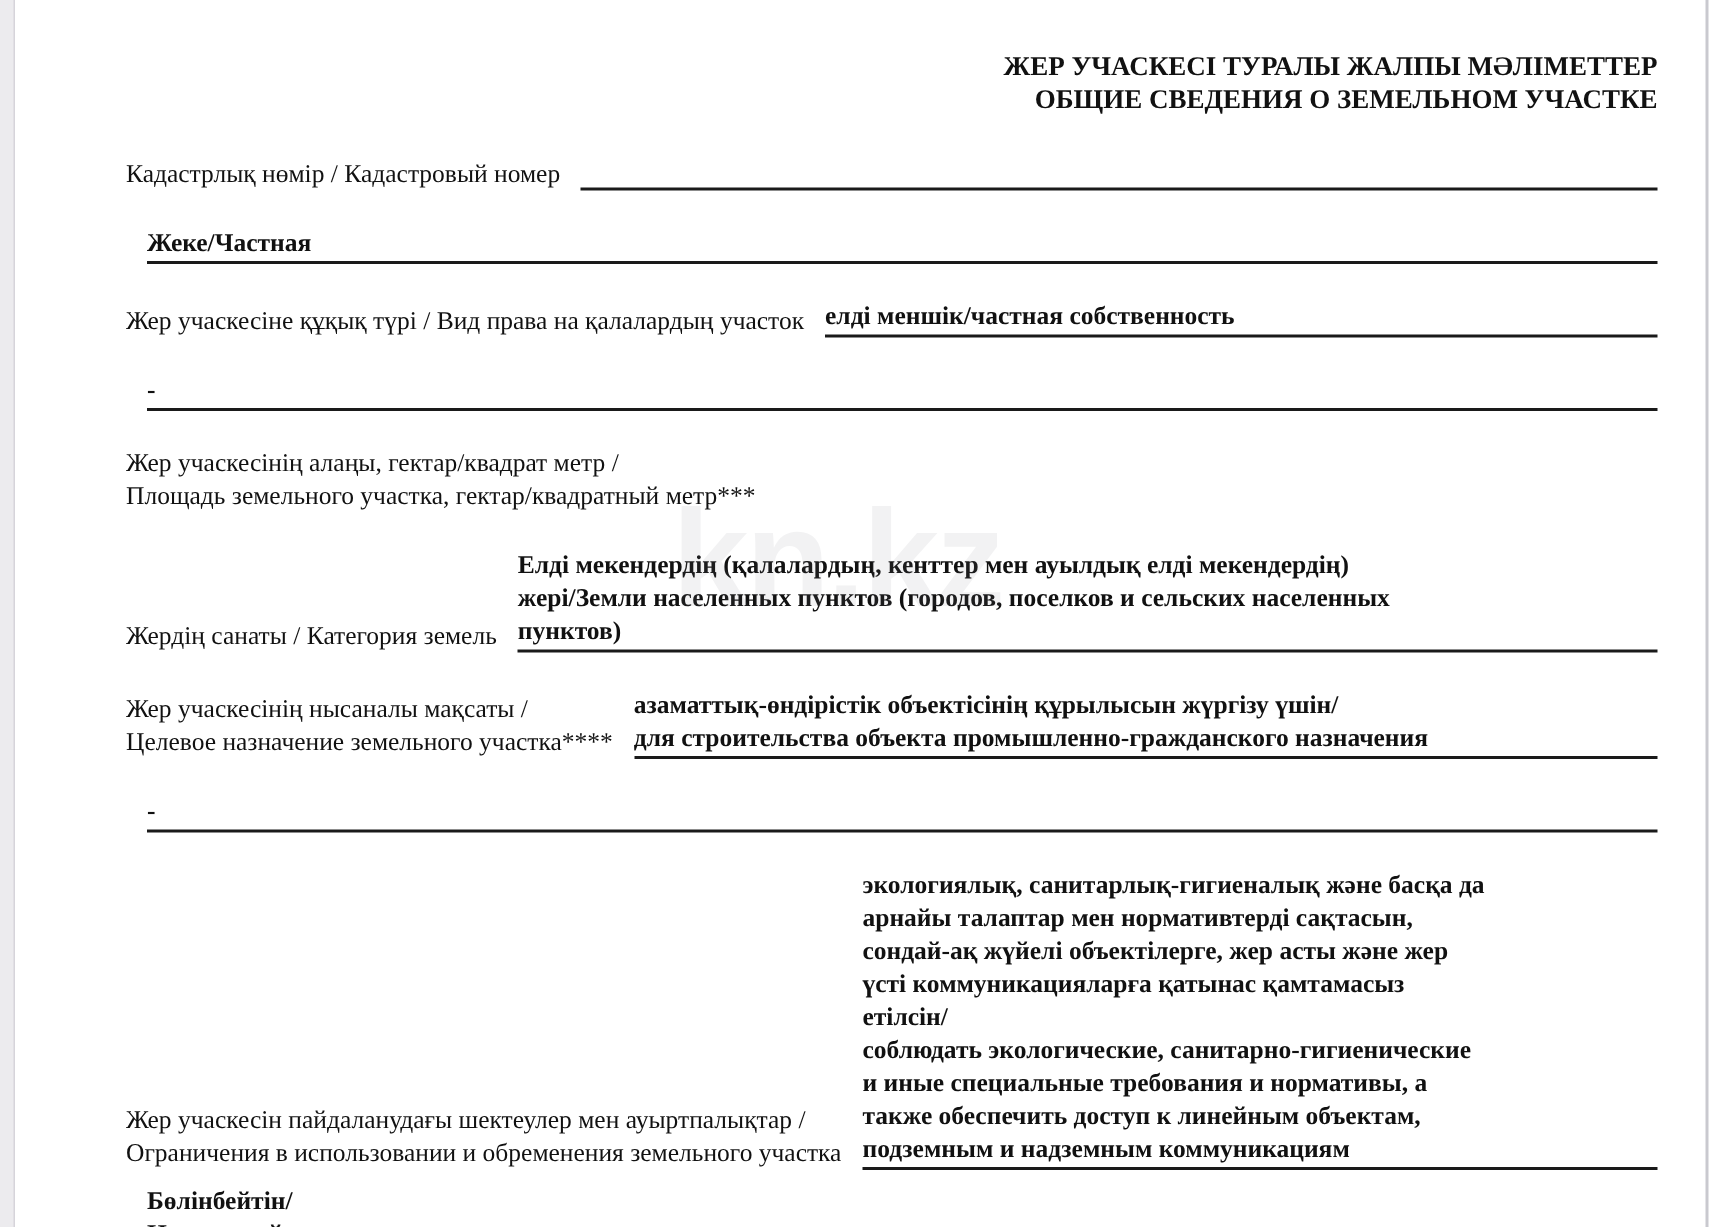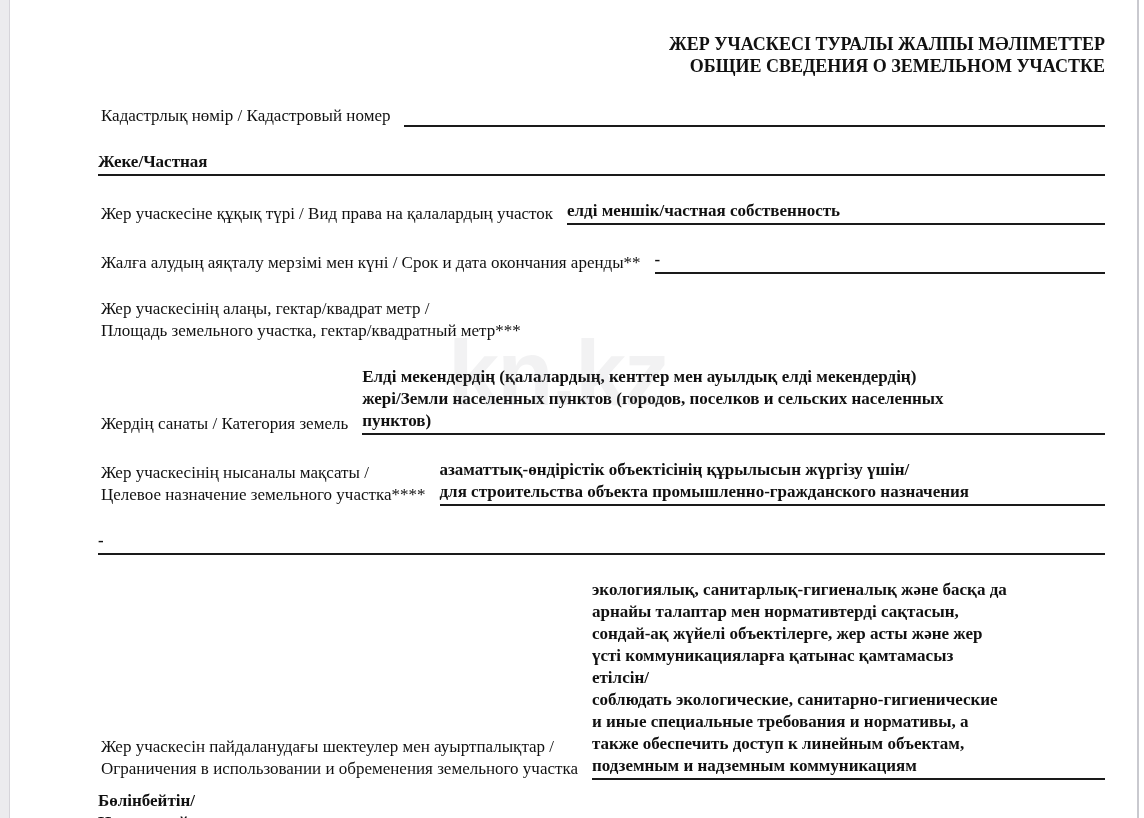--- a/index.html
+++ b/index.html
@@ -64,21 +64,20 @@
   .field-row.tight {
     margin-bottom: 10px;
   }
   .field-row:last-child {
     margin-bottom: 0;
   }
   .field-label {
     flex-shrink: 0;
     white-space: pre-line;
     max-width: 640px;
-    margin-left: 17px;
   }
   .field-value {
     flex: 1;
     margin-left: 14px;
     border-bottom: 2px solid #1a1a1a;
     text-align: left;
     font-weight: bold;
     white-space: pre-line;
     padding: 0 1px 1px 0;
     min-width: 40px;
@@ -106,21 +105,20 @@
   <div class="field-row">
     <div class="field-value">Жеке/Частная</div>
   </div>
 
   <div class="field-row">
     <div class="field-label">Жер учаскесіне құқық түрі / Вид права на қалалардың участок</div>
     <div class="field-value">елді меншік/частная собственность</div>
   </div>
 
   <div class="field-row">
-    <div class="field-label">Жалға алудың аяқталу мерзімі мен күні / Срок и дата окончания аренды**</div>
     <div class="field-value">-</div>
   </div>
 
   <div class="field-row">
     <div class="field-label">Жер учаскесінің алаңы, гектар/квадрат метр /
 Площадь земельного участка, гектар/квадратный метр***</div>
   </div>
 
   <div class="field-row">
     <div class="field-label">Жердің санаты / Категория земель</div>

